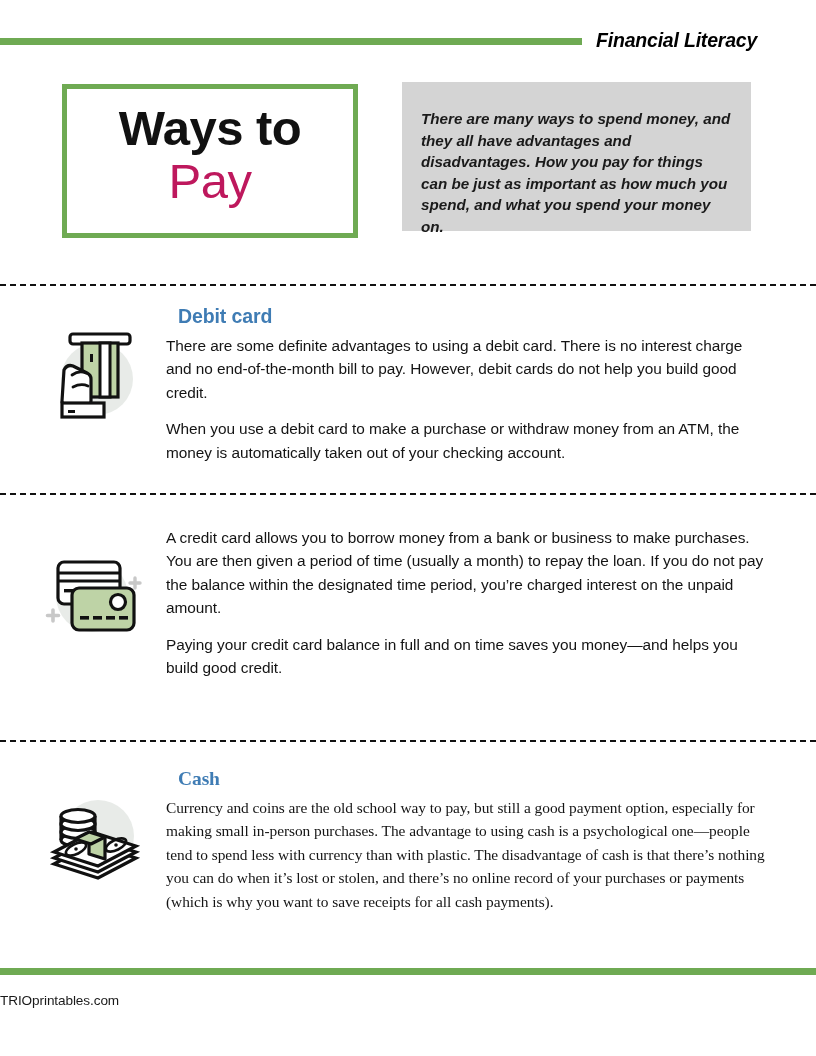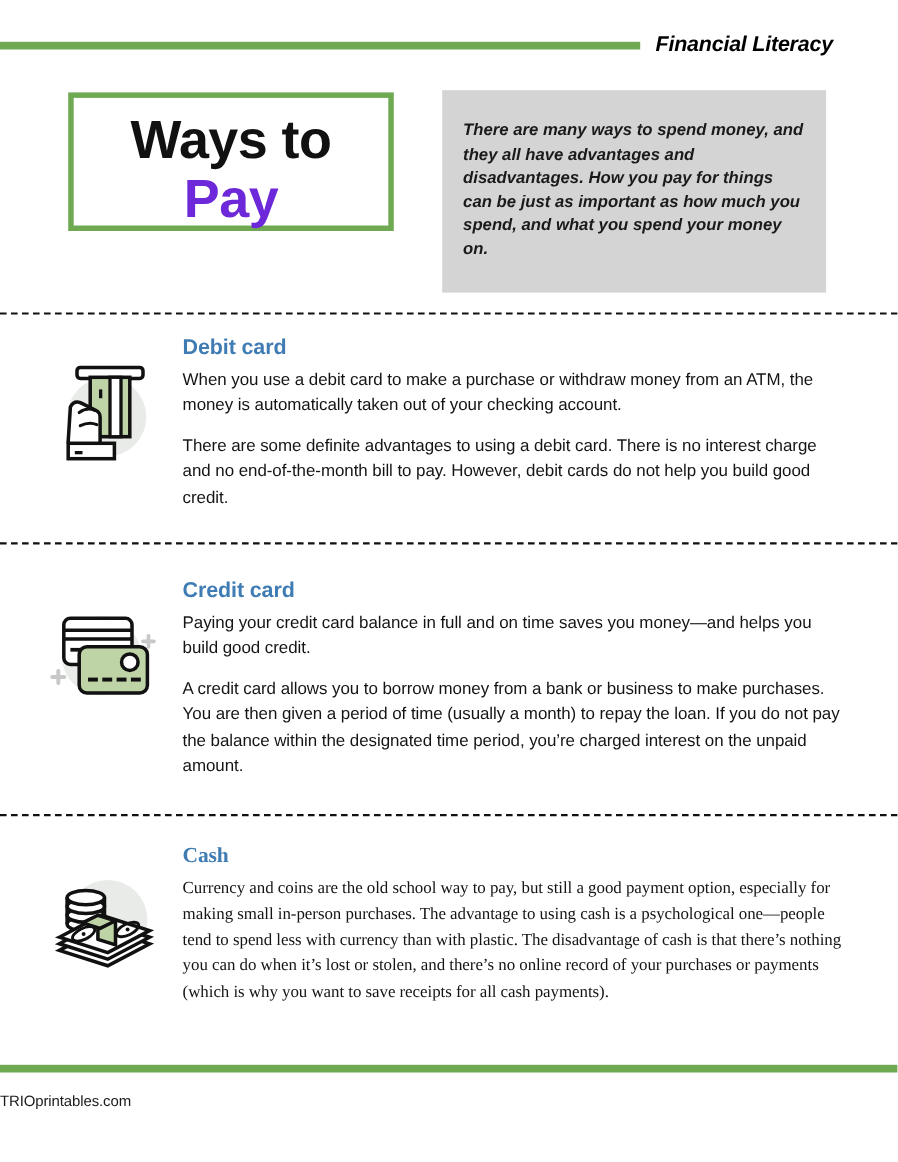--- a/index.html
+++ b/index.html
@@ -42,21 +42,21 @@
     letter-spacing: -0.2px;
     white-space: nowrap;
   }
 
   
   .title-box {
     position: absolute;
     left: 62px;
     top: 84px;
     width: 296px;
-    height: 126px;
+    height: 154px;
     border: 5px solid #6faa53;
     box-sizing: border-box;
     background: #ffffff;
   }
   .title-inner {
     position: absolute;
     left: 0;
     right: 0;
     top: 14px;
     text-align: center;
@@ -65,33 +65,33 @@
     display: block;
     font-size: 49px;
     font-weight: bold;
     color: #111111;
     line-height: 1.06;
     letter-spacing: -0.5px;
   }
   .title-line2 {
     display: block;
     font-size: 49px;
-    font-weight: bold;
-    color: #6d28d9;
+    font-weight: normal;
+    color: #be185d;
     line-height: 1.08;
     letter-spacing: -0.5px;
   }
 
   
   .intro-box {
     position: absolute;
     left: 402px;
     top: 82px;
     width: 349px;
-    height: 184px;
+    height: 149px;
     background: #d4d4d4;
   }
   .intro-text {
     position: absolute;
     left: 19px;
     top: 26px;
     width: 312px;
     font-size: 15.2px;
     font-style: italic;
     font-weight: bold;
@@ -131,21 +131,21 @@
     left: 166px;
     top: 0;
     width: 604px;
   }
   .section-cash .section-body { width: 612px; font-family: Liberation Serif, serif; }
 
   .section-heading {
     font-size: 19.5px;
     font-weight: bold;
     color: #3f7cb4;
-    margin: 0 0 6px 0;
+    margin: 0 0 6px 12px;
     letter-spacing: -0.1px;
   }
   .section-para {
     font-size: 15.4px;
     line-height: 1.52;
     color: #141414;
     margin: 0 0 13px 0;
     letter-spacing: -0.05px;
   }
   .section-para:last-child { margin-bottom: 0; }
@@ -209,22 +209,22 @@
       <path d="M22 43 q3 -6 9 -4 l14 7 q4 2 4 6 l0 22 q0 4 -5 4 l-20 0 q-4 0 -4 -4 z" fill="#ffffff" stroke="#111111" stroke-width="3.2" stroke-linejoin="round"></path>
       <path d="M30 48 q7 -5 14 -2" fill="none" stroke="#111111" stroke-width="2.8" stroke-linecap="round"></path>
       <path d="M31 60 q8 -4 15 -1" fill="none" stroke="#111111" stroke-width="2.8" stroke-linecap="round"></path>
 
       <rect x="20" y="76" width="42" height="14" fill="#ffffff" stroke="#111111" stroke-width="3.2"></rect>
       <rect x="26" y="83" width="7" height="3" fill="#111111"></rect>
     </svg>
   </div>
   <div class="section-body">
     <h2 class="section-heading">Debit card</h2>
+    <p class="section-para">There are some definite advantages to using a debit card. There is no interest charge and no end-of-the-month bill to pay. However, debit cards do not help you build good credit.</p>
     <p class="section-para">When you use a debit card to make a purchase or withdraw money from an ATM, the money is automatically taken out of your checking account.</p>
-    <p class="section-para">There are some definite advantages to using a debit card. There is no interest charge and no end-of-the-month bill to pay. However, debit cards do not help you build good credit.</p>
   </div>
 </div>
 
 <div class="section section-credit">
   <div class="section-icon">
     <svg viewBox="0 0 104 98" width="104" height="98">
       <circle cx="50" cy="48" r="36" fill="#e8ebe8"></circle>
 
       <rect x="16" y="14" width="62" height="42" rx="6" fill="#ffffff" stroke="#111111" stroke-width="3.2"></rect>
       <line x1="16" y1="25" x2="78" y2="25" stroke="#111111" stroke-width="3.2"></line>
@@ -237,23 +237,22 @@
       <rect x="38" y="68" width="9" height="3.6" fill="#111111"></rect>
       <rect x="51" y="68" width="9" height="3.6" fill="#111111"></rect>
       <rect x="64" y="68" width="9" height="3.6" fill="#111111"></rect>
       <rect x="77" y="68" width="9" height="3.6" fill="#111111"></rect>
 
       <path d="M93 30 l0 10 M88 35 l10 0" stroke="#c8c8c8" stroke-width="3.4" stroke-linecap="round"></path>
       <path d="M11 62 l0 11 M5.5 67.5 l11 0" stroke="#c8c8c8" stroke-width="3.6" stroke-linecap="round"></path>
     </svg>
   </div>
   <div class="section-body">
-    <h2 class="section-heading">Credit card</h2>
+    <p class="section-para">A credit card allows you to borrow money from a bank or business to make purchases. You are then given a period of time (usually a month) to repay the loan. If you do not pay the balance within the designated time period, you’re charged interest on the unpaid amount.</p>
     <p class="section-para">Paying your credit card balance in full and on time saves you money—and helps you build good credit.</p>
-    <p class="section-para">A credit card allows you to borrow money from a bank or business to make purchases. You are then given a period of time (usually a month) to repay the loan. If you do not pay the balance within the designated time period, you’re charged interest on the unpaid amount.</p>
   </div>
 </div>
 
 <div class="section section-cash">
   <div class="section-icon">
     <svg viewBox="0 0 104 98" width="104" height="98">
       <circle cx="56" cy="48" r="36" fill="#e8ebe8"></circle>
 
       <g stroke="#111111" stroke-width="3.2" fill="#ffffff">
         <ellipse cx="36" cy="52" rx="17" ry="6.5"></ellipse>

